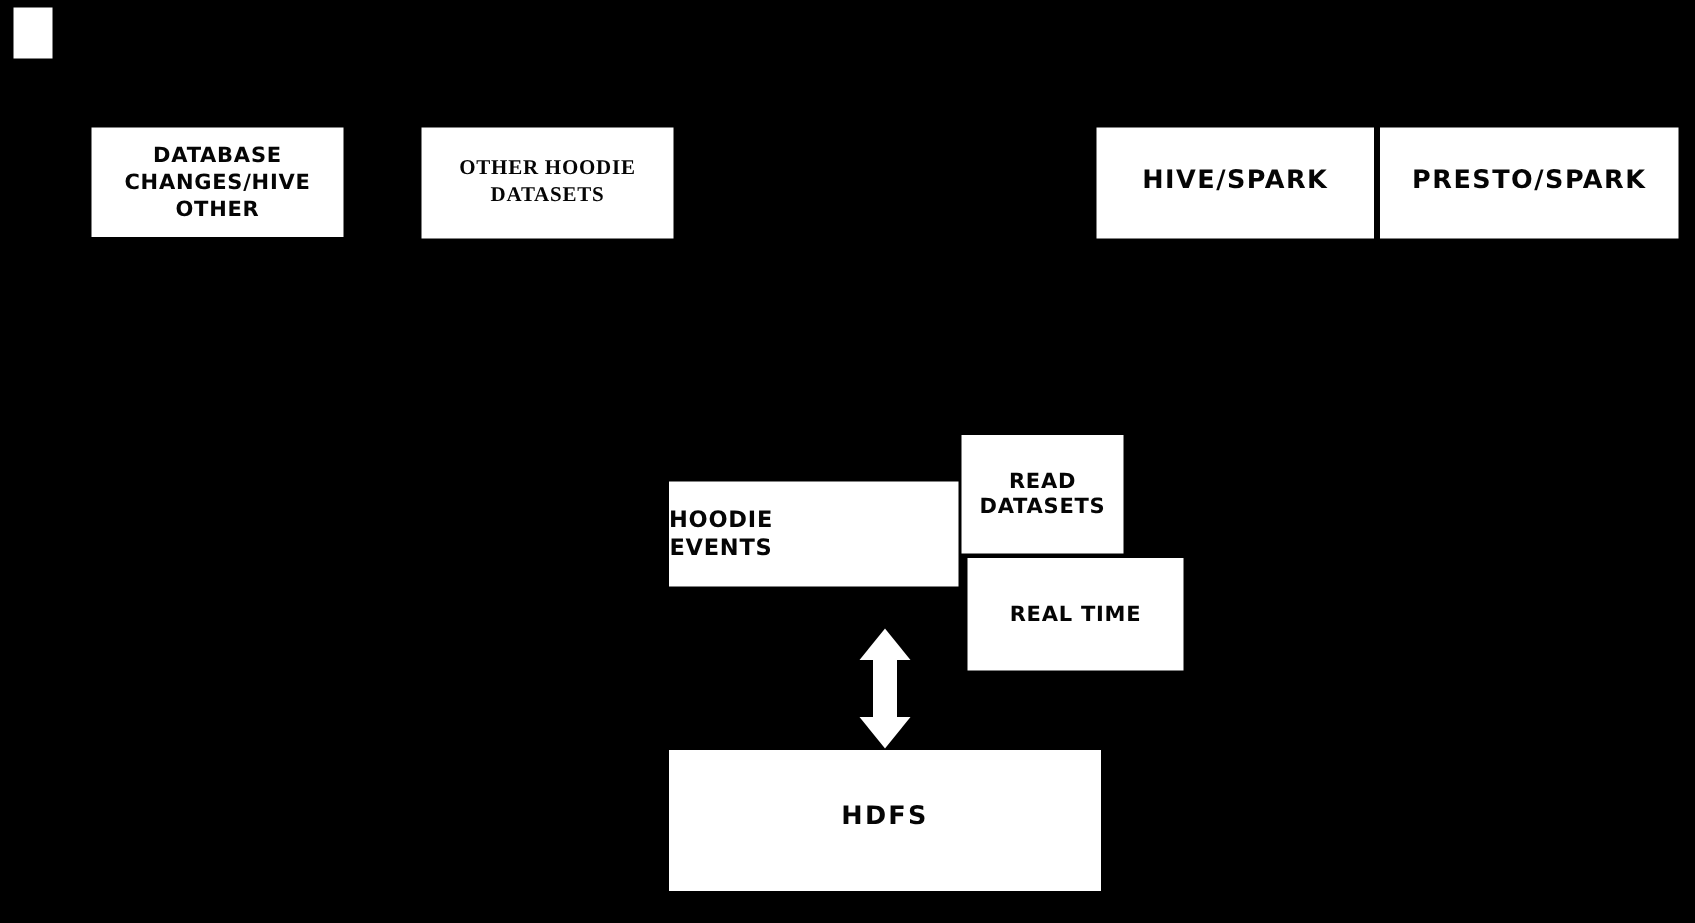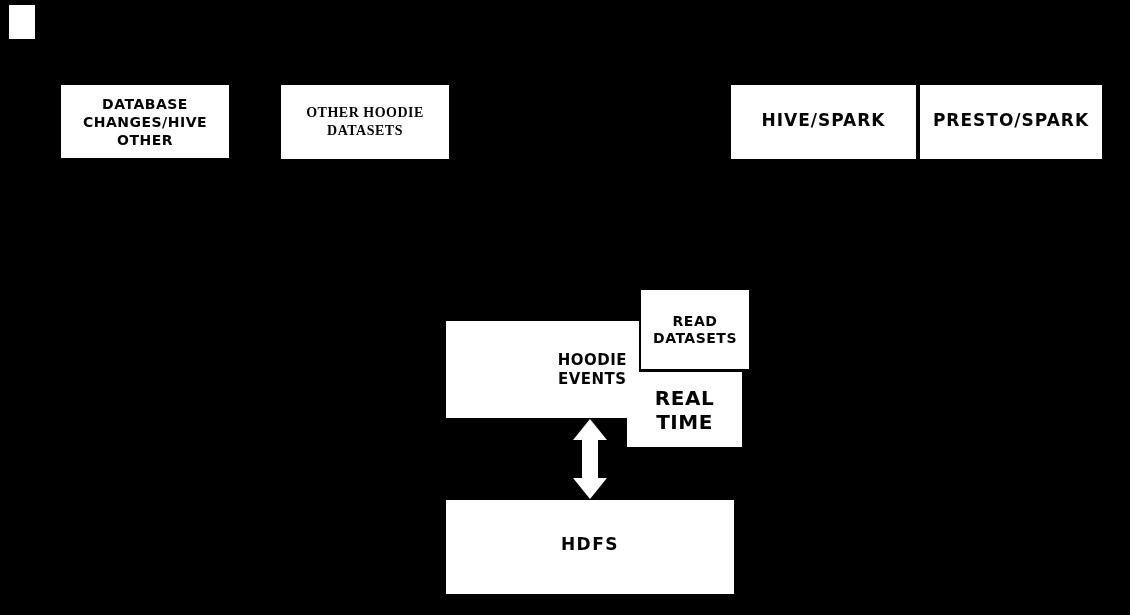--- a/index.html
+++ b/index.html
@@ -30,32 +30,32 @@
   .node .line { display: block; }
 
   .node--fragment  { left: 9px;   top: 5px;   width: 26px;  height: 34px; }
 
   .node--database  { left: 61px;  top: 85px;  width: 168px; height: 73px;
                      font-size: 14px; line-height: 18px; }
   .node--other     { left: 281px; top: 85px;  width: 168px; height: 74px;
                      font-size: 14px; line-height: 18px; font-family: Liberation Serif, serif; }
   .node--hive      { left: 731px; top: 85px;  width: 185px; height: 74px;
                      font-size: 17px; letter-spacing: 1px; padding-bottom: 4px; box-sizing: border-box; }
-  .node--presto    { left: 920px; top: 85px;  width: 182px; height: 74px;
+  .node--presto    { left: 920px; top: 85px;  width: 199px; height: 74px;
                      font-size: 17px; letter-spacing: 1px; padding-bottom: 4px; box-sizing: border-box; }
 
-  .node--hoodie    { left: 446px; top: 321px; width: 193px; height: 97px;
+  .node--hoodie    { left: 446px; top: 321px; width: 193px; height: 70px;
                      font-size: 15px; line-height: 19px;
-                     align-items: flex-end; box-sizing: border-box; padding-right: 12px; }
+                     align-items: flex-start; box-sizing: border-box; padding-right: 12px; }
   .node--hoodie .label-block { text-align: center; }
 
   .node--readopt   { left: 641px; top: 290px; width: 108px; height: 79px;
                      font-size: 14px; line-height: 17px; }
-  .node--realtime  { left: 627px; top: 372px; width: 115px; height: 75px;
-                     font-size: 20px; }
+  .node--realtime  { left: 645px; top: 372px; width: 144px; height: 75px;
+                     font-size: 14px; }
   .node--hdfs      { left: 446px; top: 500px; width: 288px; height: 94px;
                      font-size: 17px; letter-spacing: 1.5px; padding-bottom: 6px; box-sizing: border-box; }
 
   .arrow-updown {
     position: absolute;
     left: 573px;
     top: 419px;
     width: 34px;
     height: 80px;
     display: flex;

